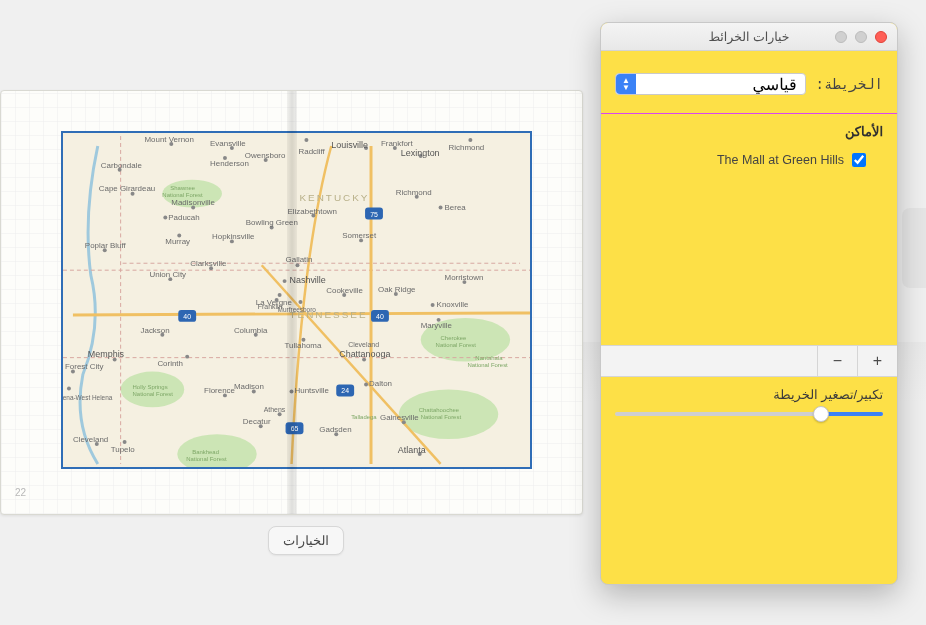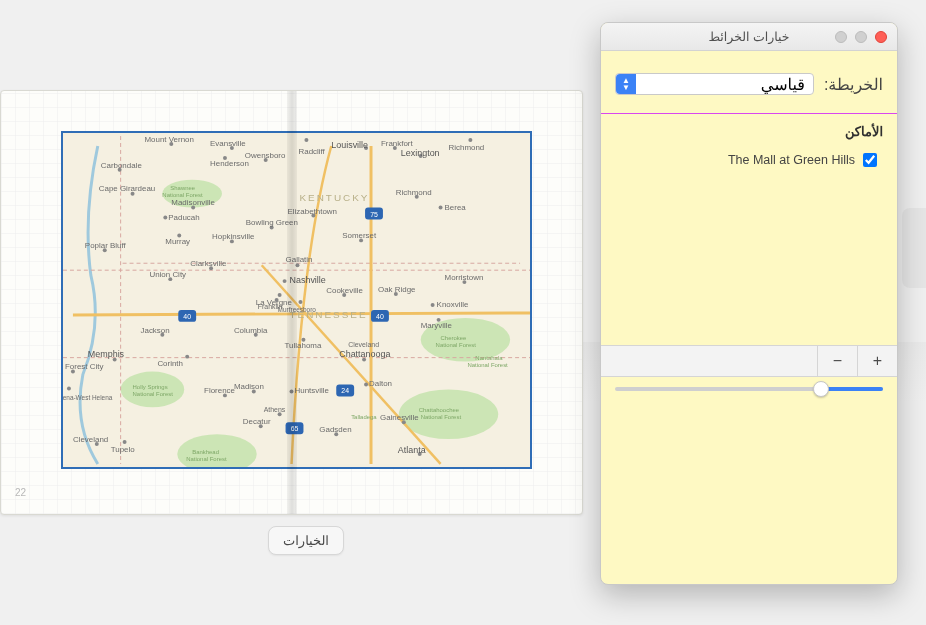--- a/index.html
+++ b/index.html
@@ -71,21 +71,21 @@
       direction: rtl;
     }
 
     
     .sidebar-panel {
       position: absolute;
       right: 28px;
       top: 22px;
       width: 298px;
       height: 563px;
-      background: #fef9c3;
+      background: #fde047;
       border: 1px solid #c8c8c8;
       border-radius: 8px;
       box-shadow: 0 10px 30px rgba(0,0,0,.25);
       overflow: hidden;
     }
     .titlebar {
       height: 28px;
       background: linear-gradient(#f4f4f4,#e8e8e8);
       border-bottom: 1px solid #d3d3d3;
       display: flex;
@@ -99,21 +99,21 @@
     .dot.gray { background: #d0d0d0; border: 0.5px solid #bcbcbc; }
     .title-text { font-size: 12.5px; color: #505050; direction: rtl; }
 
     .map-row {
       display: flex;
       align-items: center;
       gap: 10px;
       justify-content: flex-end;
       padding: 22px 14px 18px 14px;
     }
-    .map-label { font-size: 16px; color: #444; direction: rtl; }
+    .map-label { font-size: 14px; color: #444; direction: rtl; font-family: Liberation Mono, monospace; }
     .select-wrap {
       position: relative;
       flex: 1;
       height: 22px;
       background: #fff;
       border: 1px solid #c9c9c9;
       border-radius: 4px;
       display: flex;
       align-items: center;
       justify-content: flex-end;
@@ -136,21 +136,21 @@
 
     .places-header {
       font-weight: 600;
       padding: 10px 14px 6px 14px;
       direction: rtl;
       font-size: 13px;
       color: #303030;
       border-top: 1px solid #d946ef;
     }
     .places-list {
-      padding: 4px 20px 6px 20px;
+      padding: 4px 31px 6px 20px;
       direction: rtl;
       min-height: 200px;
     }
     .place-item {
       display: flex;
       align-items: center;
       gap: 8px;
       direction: rtl;
       padding: 4px 0;
     }
@@ -451,18 +451,19 @@
   </div>
 
   <div class="addremove-bar">
     <div class="spacer"></div>
     <div class="sq-btn">−</div>
     <div class="sq-btn">+</div>
   </div>
 
 
   <div class="zoom-section">
+    <div class="zoom-label">تكبير/تصغير الخريطة</div>
     <div class="slider-track">
       <div class="slider-fill" style="width:23%"></div>
       <div class="slider-thumb" style="right:23%"></div>
     </div>
   </div>
 </div>
 
 </body></html>

